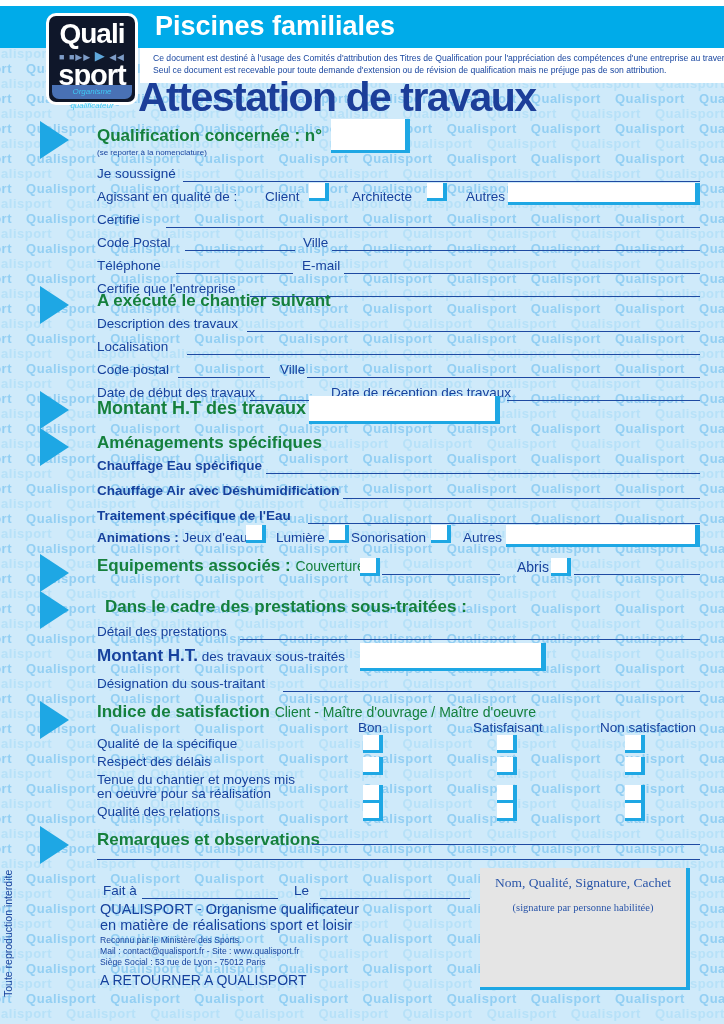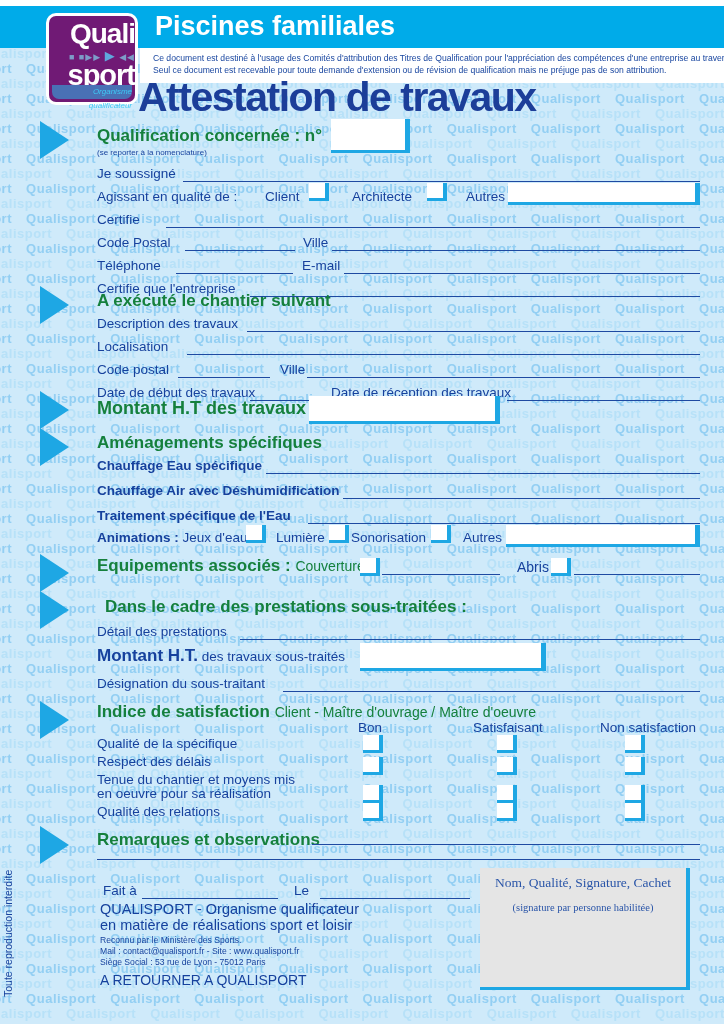--- a/index.html
+++ b/index.html
@@ -6,21 +6,21 @@
   .page{position:relative;width:724px;height:1024px;background:#cfeafa;overflow:hidden;
         font-family:"Liberation Sans",sans-serif;color:#16419d;}
   .wm{position:absolute;inset:0;z-index:0;overflow:hidden;}
   .wm-row{position:absolute;white-space:nowrap;font-weight:bold;font-size:13px;letter-spacing:.5px;word-spacing:10px;}
   .topwhite{position:absolute;left:0;top:0;width:724px;height:6px;background:#fff;z-index:3;}
   .banner{position:absolute;left:0;top:6px;width:724px;height:42px;background:#00abe9;z-index:2;}
   .banner-title{position:absolute;left:155px;top:5px;font-size:27px;font-weight:bold;color:#fff;letter-spacing:0;}
   .notice-band{position:absolute;left:140px;top:48px;width:584px;height:35px;background:#fff;z-index:2;}
   .notice{position:absolute;left:13px;font-size:8.6px;color:#1a47a0;white-space:nowrap;}
   .logo{position:absolute;left:46px;top:13px;width:92px;height:92px;background:#fff;border-radius:10px;z-index:4;}
-  .logo-in{position:absolute;left:3px;top:3px;right:3px;bottom:3px;background:#701a75;border-radius:7px;text-align:right;}
+  .logo-in{position:absolute;left:3px;top:3px;right:3px;bottom:3px;background:#0f172a;border-radius:7px;text-align:center;}
   .logo-quali{font-size:28px;font-weight:bold;color:#fff;letter-spacing:-1px;line-height:30px;margin-top:3px;}
   .logo-icons{height:13px;line-height:13px;font-size:9px;letter-spacing:1px;}
   .logo-sport{font-size:29px;font-weight:bold;color:#fff;letter-spacing:-1px;line-height:26px;}
   .logo-band{position:absolute;left:3px;right:3px;bottom:3px;height:14px;background:#4971b5;border-radius:0 0 7px 7px;
              font-size:8px;font-style:italic;color:#3fc9f5;line-height:14px;}
   .doc-title{position:absolute;left:138px;top:74px;font-size:41px;font-weight:bold;color:#1c3e99;letter-spacing:-1.5px;z-index:2;}
   .tri{position:absolute;left:40px;width:0;height:0;border-top:19px solid transparent;border-bottom:19px solid transparent;
        border-left:29px solid #1ea7e4;z-index:2;}
   .h1{position:absolute;font-size:17px;font-weight:bold;color:#15803d;z-index:2;white-space:nowrap;}
   .lbl{position:absolute;font-size:13.5px;color:#16419d;z-index:2;white-space:nowrap;}

